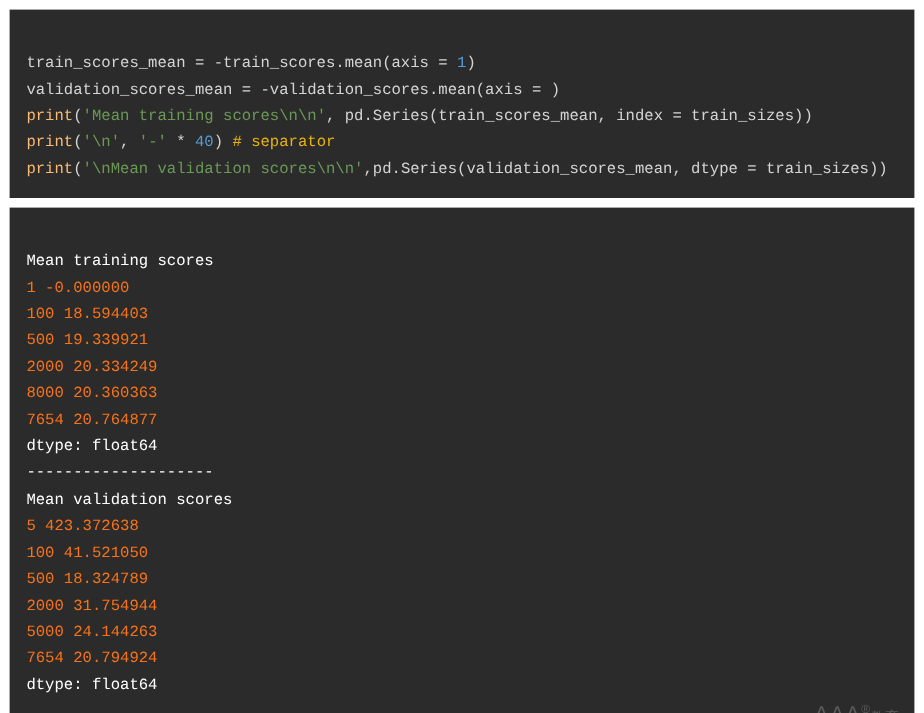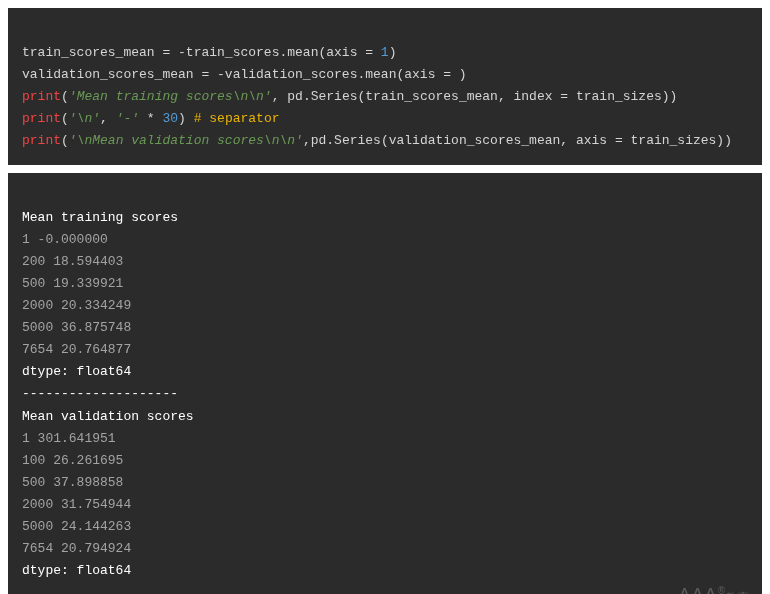--- a/index.html
+++ b/index.html
@@ -13,27 +13,27 @@
   .code-block {
     background: #2b2b2b;
     color: #d4d4d4;
     padding: 12px 14px;
     margin: 8px;
     line-height: 1.7;
     white-space: pre;
     overflow-x: auto;
     position: relative;
   }
-  .tok-fn { color: #ef4444; }      
-  .tok-str { color: #6a9955; font-style: italic; }     
+  .tok-fn { color: #fdba74; }      
+  .tok-str { color: #6a9955; }     
   .tok-num { color: #569cd6; }     
   .tok-comment { color: #eab308; } 
   .tok-default { color: #d4d4d4; }
   .out-white { color: #ffffff; }
-  .out-purple { color: #a3a3a3; }
+  .out-purple { color: #f97316; }
   .watermark {
     position: absolute;
     right: 12px;
     bottom: 6px;
     color: #7a7a7a;
     font-family: Arial, sans-serif;
     font-size: 18px;
     letter-spacing: 1px;
     opacity: 0.6;
   }
@@ -45,36 +45,36 @@
     font-size: 11px;
   }
 </style>
 </head>
 <body>
 
 <div class="code-block">
 <span><span class="tok-default">train_scores_mean = -train_scores.mean(axis = </span><span class="tok-num">1</span><span class="tok-default">)</span></span>
 <span><span class="tok-default">validation_scores_mean = -validation_scores.mean(axis = )</span></span>
 <span><span class="tok-fn">print</span><span class="tok-default">(</span><span class="tok-str">'Mean training scores\n\n'</span><span class="tok-default">, pd.Series(train_scores_mean, index = train_sizes))</span></span>
-<span><span class="tok-fn">print</span><span class="tok-default">(</span><span class="tok-str">'\n'</span><span class="tok-default">, </span><span class="tok-str">'-'</span><span class="tok-default"> * </span><span class="tok-num">30</span><span class="tok-default">) </span><span class="tok-comment"># separator</span></span>
-<span><span class="tok-fn">print</span><span class="tok-default">(</span><span class="tok-str">'\nMean validation scores\n\n'</span><span class="tok-default">,pd.Series(validation_scores_mean, axis = train_sizes))</span></span>
+<span><span class="tok-fn">print</span><span class="tok-default">(</span><span class="tok-str">'\n'</span><span class="tok-default">, </span><span class="tok-str">'-'</span><span class="tok-default"> * </span><span class="tok-num">40</span><span class="tok-default">) </span><span class="tok-comment"># separator</span></span>
+<span><span class="tok-fn">print</span><span class="tok-default">(</span><span class="tok-str">'\nMean validation scores\n\n'</span><span class="tok-default">,pd.Series(validation_scores_mean, dtype = train_sizes))</span></span>
 </div>
 
 <div class="code-block">
 <span class="out-white">Mean training scores</span>
 <span class="out-purple">1 -0.000000</span>
-<span class="out-purple">200 18.594403</span>
+<span class="out-purple">100 18.594403</span>
 <span class="out-purple">500 19.339921</span>
 <span class="out-purple">2000 20.334249</span>
-<span class="out-purple">5000 36.875748</span>
+<span class="out-purple">8000 20.360363</span>
 <span class="out-purple">7654 20.764877</span>
 <span class="out-white">dtype: float64</span>
 <span class="out-white">--------------------</span>
 <span class="out-white">Mean validation scores</span>
-<span class="out-purple">1 301.641951</span>
-<span class="out-purple">100 26.261695</span>
-<span class="out-purple">500 37.898858</span>
+<span class="out-purple">5 423.372638</span>
+<span class="out-purple">100 41.521050</span>
+<span class="out-purple">500 18.324789</span>
 <span class="out-purple">2000 31.754944</span>
 <span class="out-purple">5000 24.144263</span>
 <span class="out-purple">7654 20.794924</span>
 <span class="out-white">dtype: float64</span>
 <div class="watermark"><span>AAA</span><sup>®</sup><span class="sub">教育</span></div>
 </div>
 
 </body></html>

